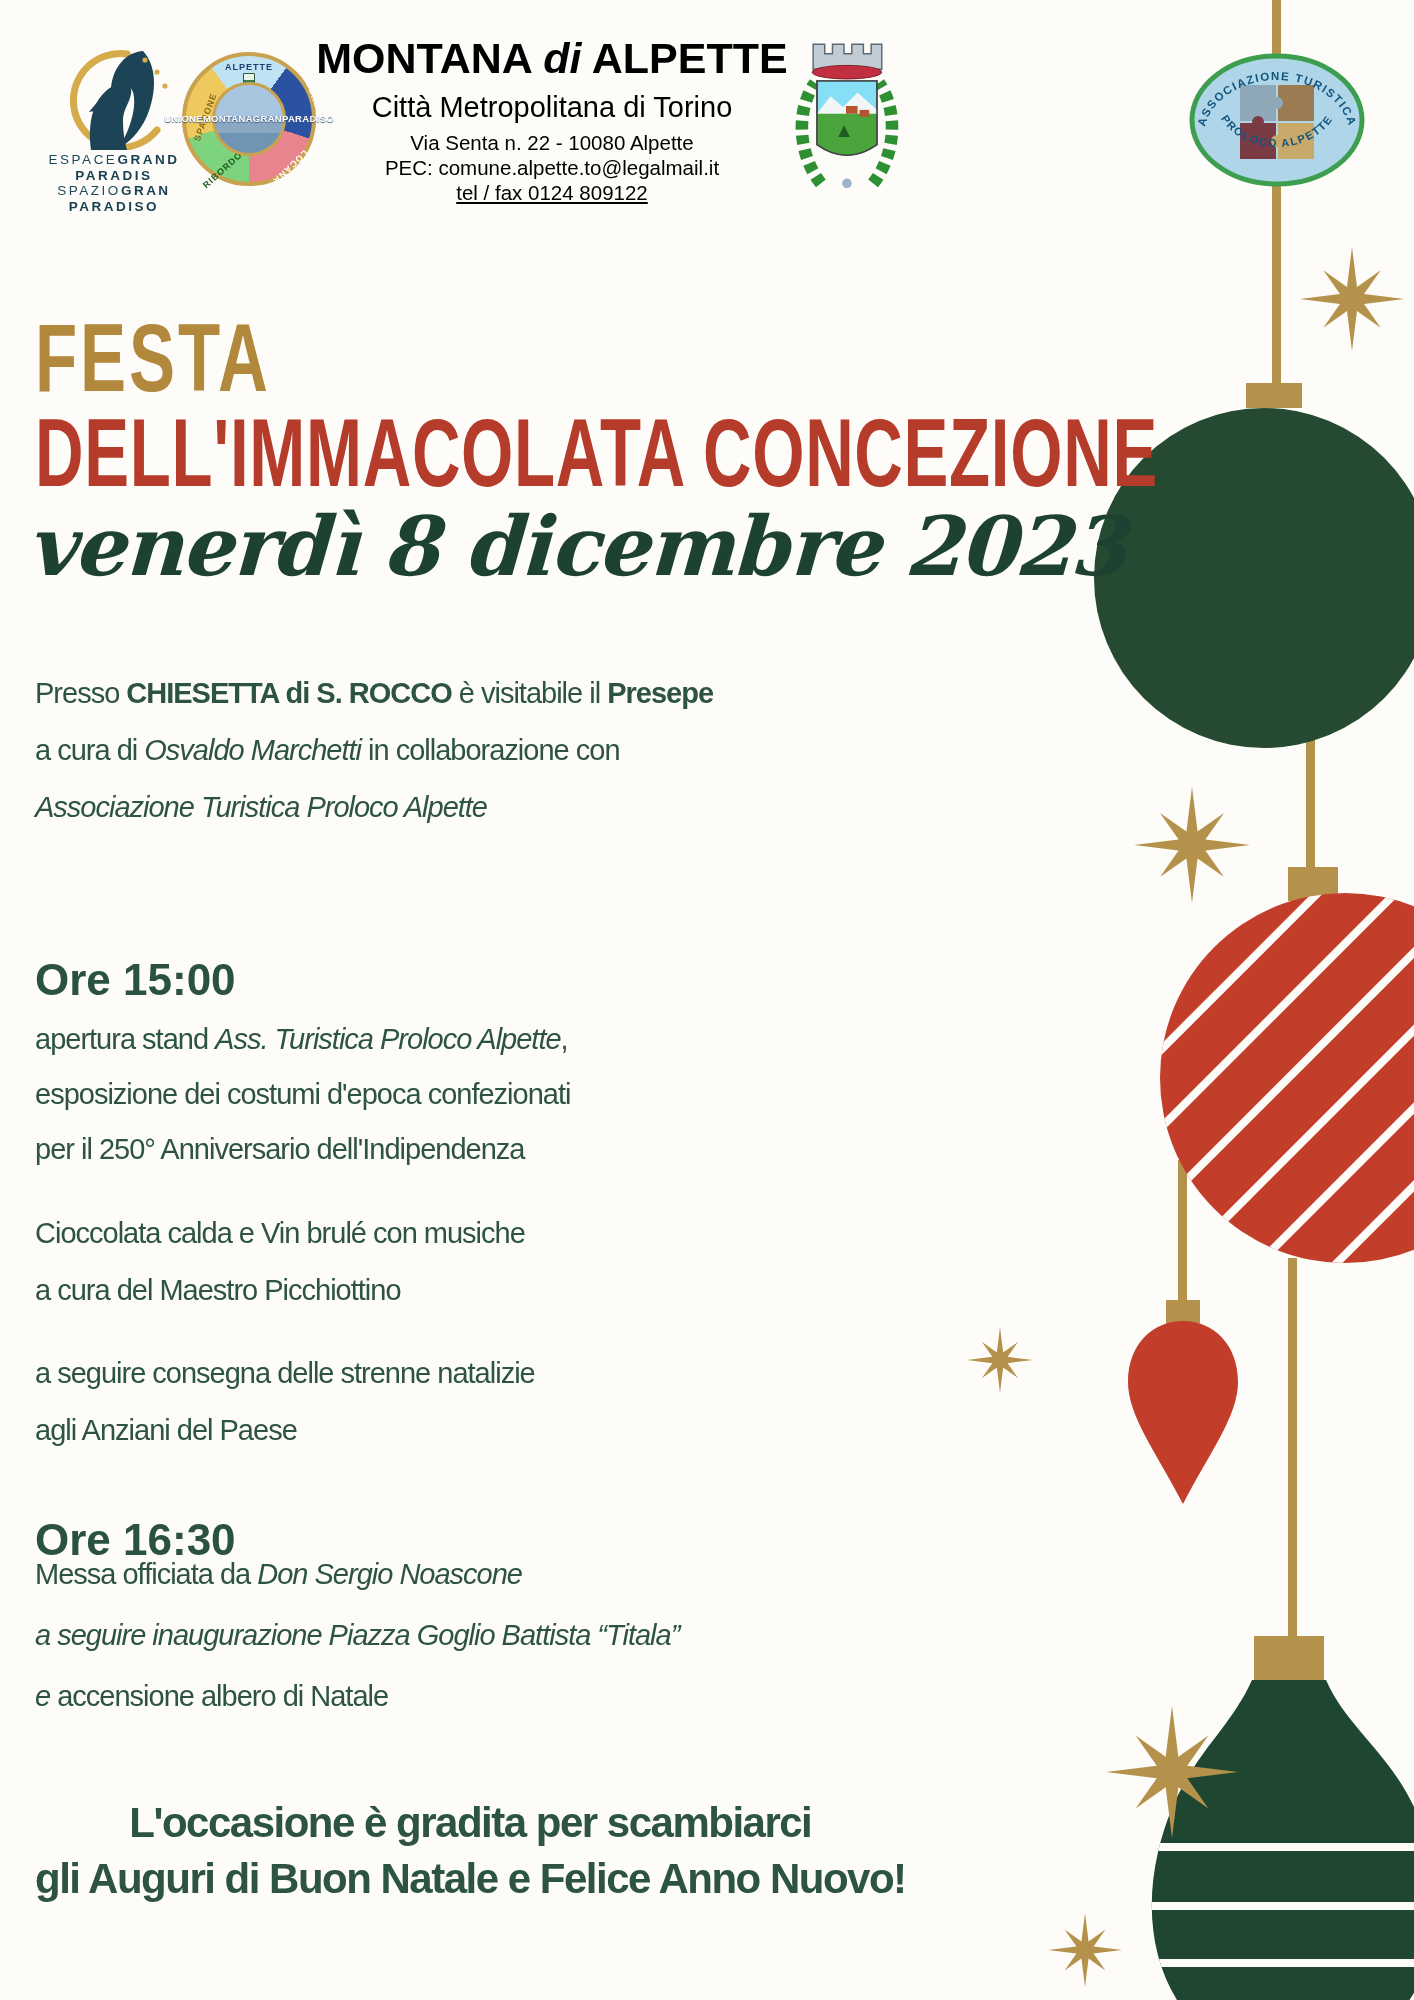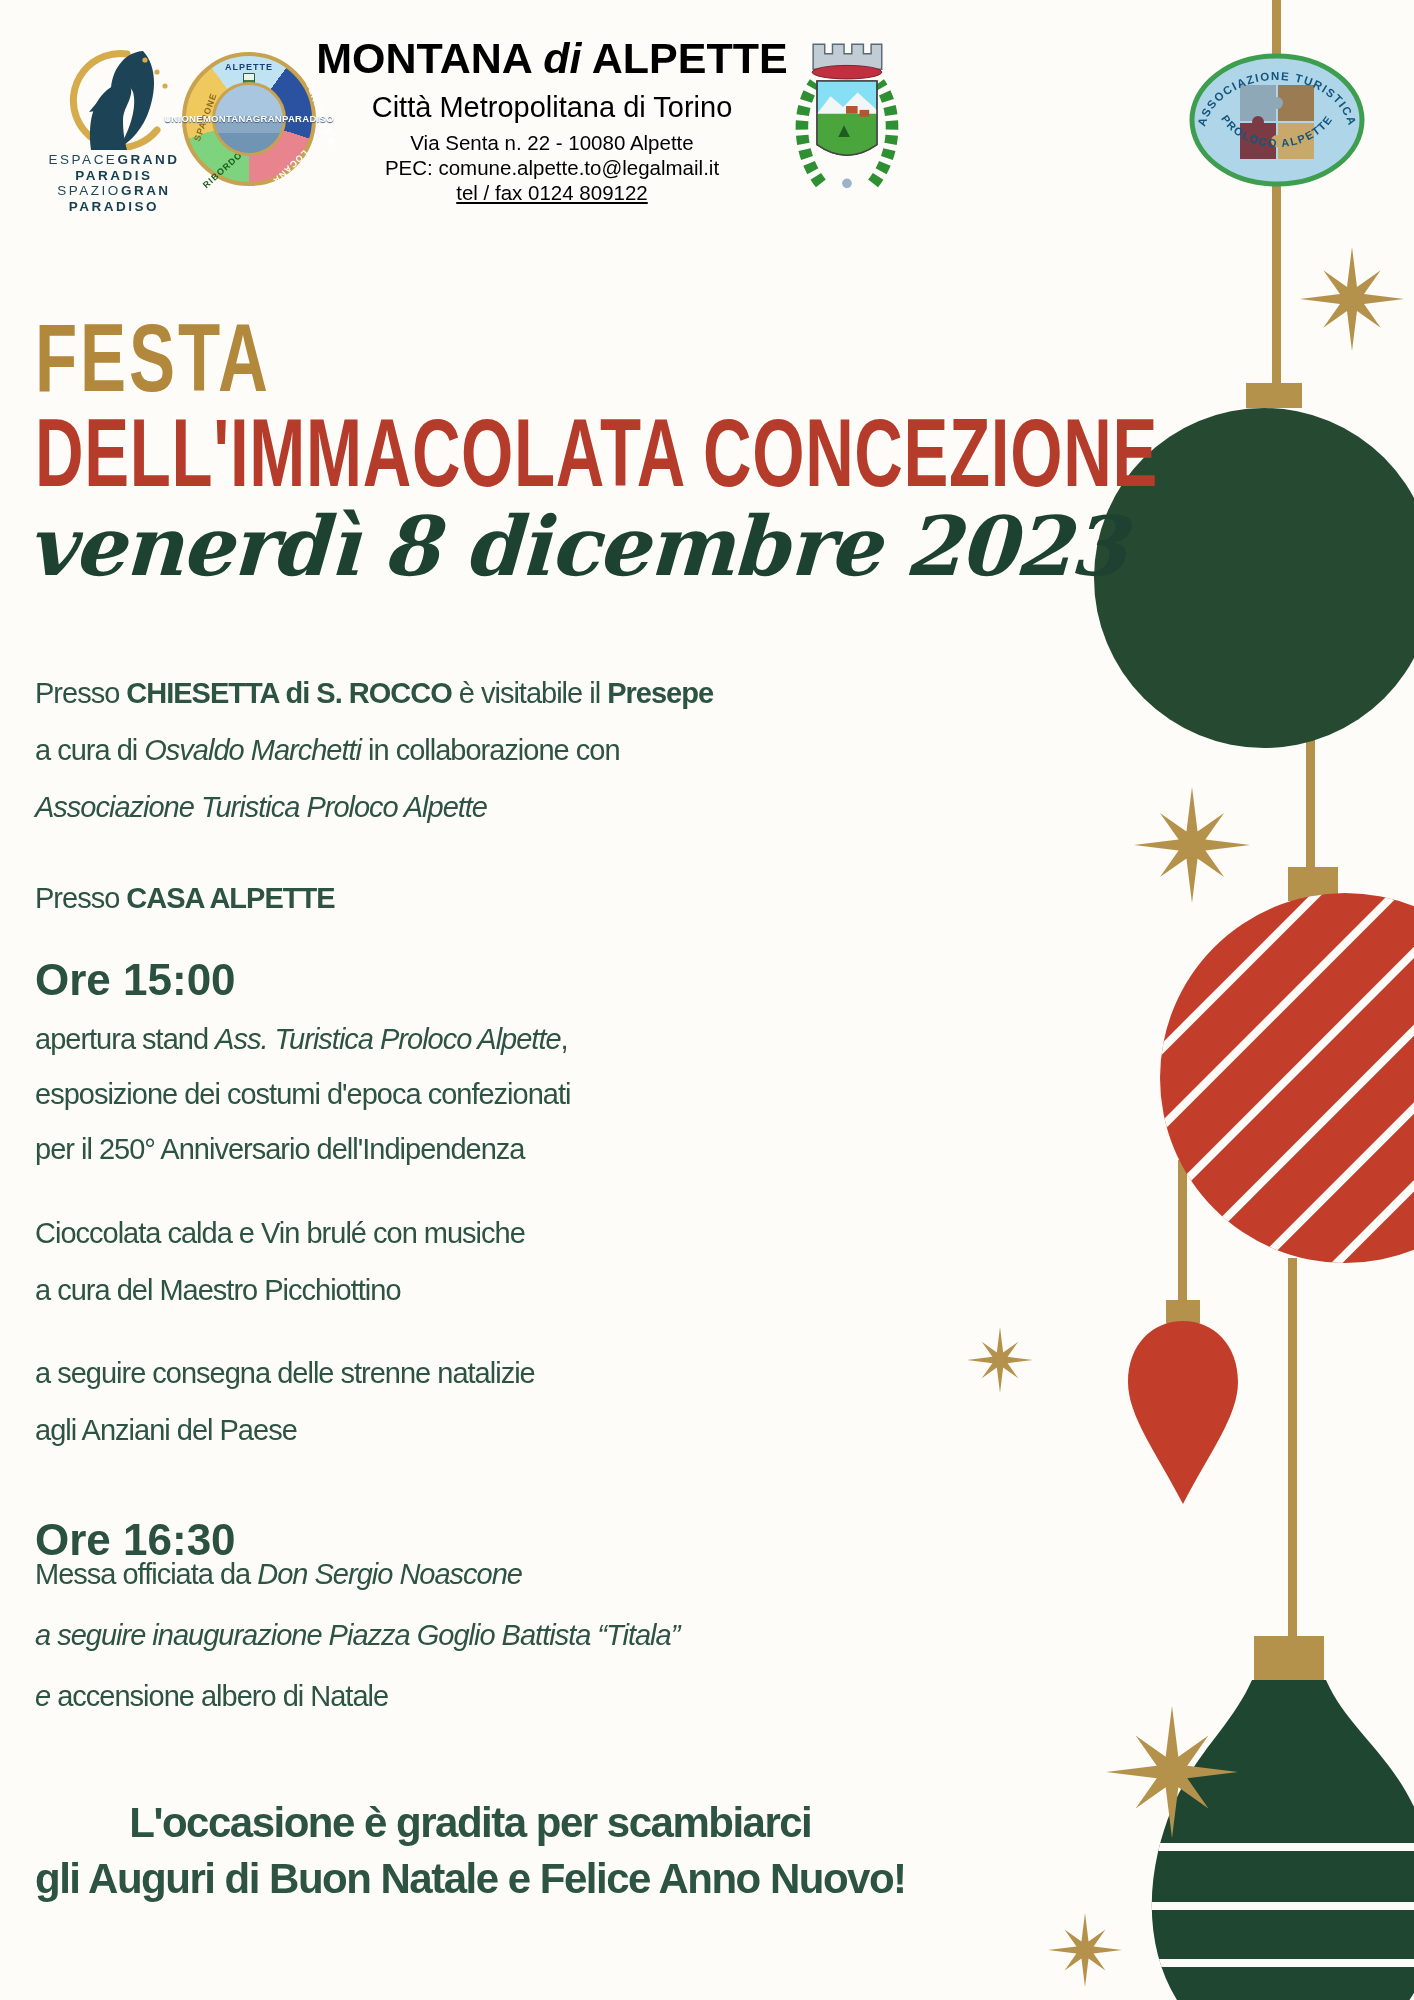--- a/index.html
+++ b/index.html
@@ -218,23 +218,20 @@
   <div class="festa">FESTA</div>
   <div class="title2">DELL'IMMACOLATA CONCEZIONE</div>
   <div class="dateline">venerdì 8 dicembre 2023</div>
 
   <p class="para" style="top:665px;">
     <span class="line"><span>Presso </span><span class="b">CHIESETTA di S. ROCCO</span><span> è visitabile il </span><span class="b">Presepe</span></span>
     <span class="line"><span>a cura di </span><span class="i">Osvaldo Marchetti</span><span> in collaborazione con</span></span>
     <span class="line"><span class="i">Associazione Turistica Proloco Alpette</span></span>
   </p>
 
-  <p class="para" style="top:870px;">
-    <span class="line"><span>Presso </span><span class="b">CASA ALPETTE</span></span>
-  </p>
 
   <p class="h-ore" style="top:955px;">Ore 15:00</p>
 
   <p class="para lh55" style="top:1012px;">
     <span class="line"><span>apertura stand </span><span class="i">Ass. Turistica Proloco Alpette</span><span>,</span></span>
     <span class="line"><span>esposizione dei costumi d'epoca confezionati</span></span>
     <span class="line"><span>per il 250° Anniversario dell'Indipendenza</span></span>
   </p>
 
   <p class="para" style="top:1205px;">

